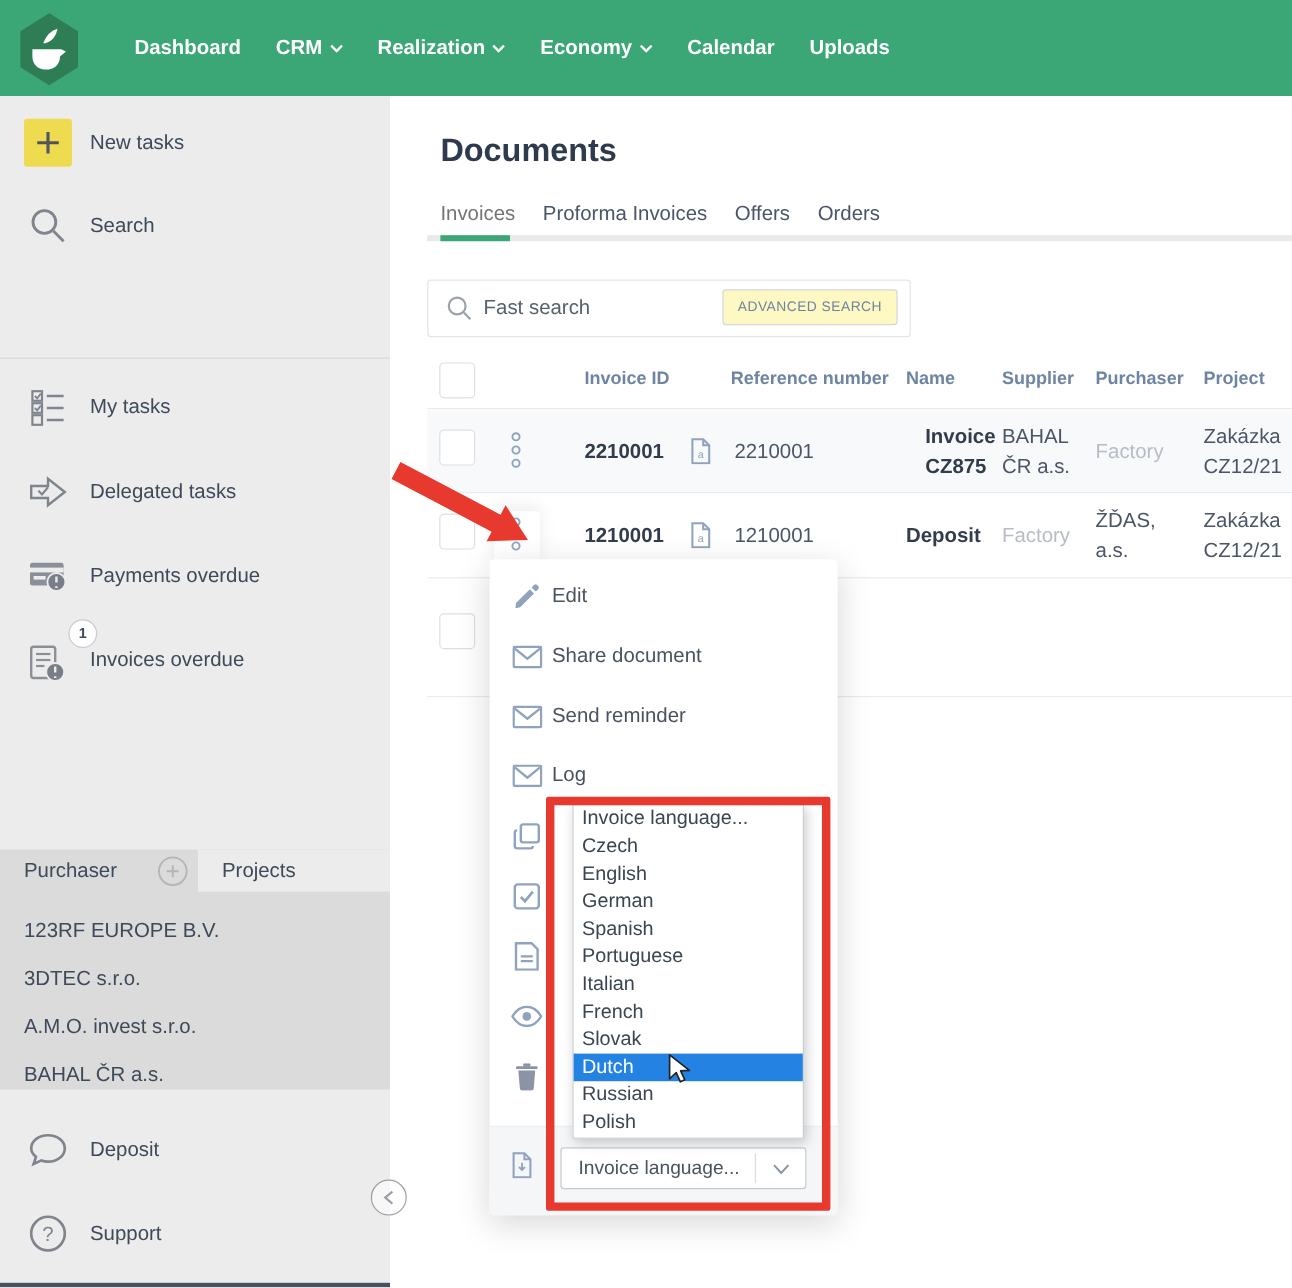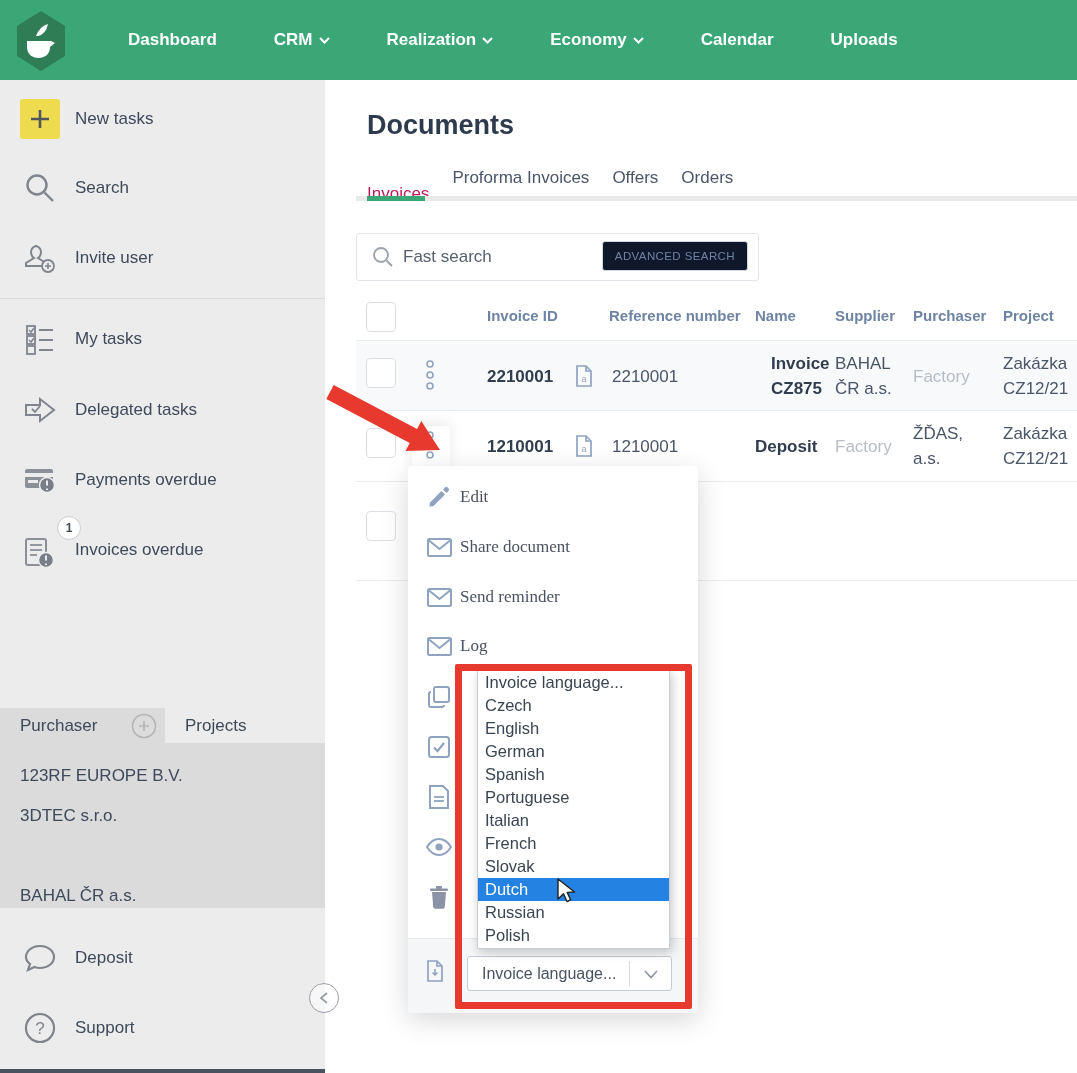--- a/index.html
+++ b/index.html
@@ -1,21 +1,21 @@
 <!DOCTYPE html>
 <html><head>
 <meta charset="utf-8">
 <style>
   html,body{margin:0;padding:0;background:#fff;}
   #app{position:relative;width:1077px;height:1073px;overflow:hidden;background:#fff;
        font-family:"Liberation Sans",sans-serif;color:#3E4959;}
   .abs{position:absolute;}
   
   .navbar{left:0;top:0;width:1077px;height:80px;background:#3BA776;}
-  .nav-items{left:128px;top:0;height:80px;display:flex;align-items:center;gap:57px;}
+  .nav-items{left:112px;top:0;height:80px;display:flex;align-items:center;gap:29px;}
   .nav-item{color:#fff;font-size:17px;font-weight:bold;display:flex;align-items:center;gap:6px;cursor:pointer;}
   .nav-caret{width:11px;height:7px;display:inline-block;}
   
   .sidebar-bg{left:0;top:80px;width:325px;height:993px;background:#ECECEC;}
   .side-item{left:0;width:325px;height:40px;display:flex;align-items:center;cursor:pointer;}
   .side-icon{position:absolute;left:23px;width:34px;height:36px;display:flex;align-items:center;justify-content:center;}
   .side-label{position:absolute;left:75px;font-size:17px;color:#3E4959;white-space:nowrap;}
   .side-divider{left:0;width:325px;height:1px;background:#D9D9D9;}
   .yellow-box{left:20px;top:99px;width:40px;height:40px;background:#EFDB50;border-radius:3px;
               display:flex;align-items:center;justify-content:center;}
@@ -26,44 +26,44 @@
   .projects-tab-bg{left:165px;top:708px;width:160px;height:35px;background:#ECECEC;}
   .panel-tab{font-size:17px;color:#3E4959;cursor:pointer;}
   .company-item{left:20px;width:290px;font-size:17px;color:#3E4959;cursor:pointer;white-space:nowrap;}
   .scroll-bar{left:0;top:1069px;width:325px;height:4px;background:#49505E;}
   .collapse-btn{left:309px;top:983px;width:28px;height:28px;border-radius:50%;border:1.5px solid #9AA0A8;
                 background:rgba(255,255,255,.6);display:flex;align-items:center;justify-content:center;cursor:pointer;}
   
   .page-title{left:367px;top:110px;font-size:27px;font-weight:bold;color:#2E3A4D;}
   .doc-tabs{left:367px;top:168px;display:flex;gap:23px;}
   .doc-tab{font-size:17px;color:#4A5568;cursor:pointer;}
-  .doc-tab.active{color:#be185d;margin-top:16px;}
+  .doc-tab.active{color:#737373;}
   .tab-track{left:356px;top:196px;width:721px;height:5px;background:#E9E9E9;}
   .tab-green{left:367px;top:196px;width:58px;height:5px;background:#3BA776;}
   .search-box{left:356px;top:233px;width:401px;height:46px;border:1px solid #E2E6EA;border-radius:3px;background:#fff;}
   .search-input{position:absolute;left:44px;top:0;width:190px;height:44px;border:0;outline:none;
                 font-family:"Liberation Sans",sans-serif;font-size:17px;color:#4A5568;background:transparent;}
   .search-input::placeholder{color:#555F6E;opacity:1;}
   .adv-btn{position:absolute;right:10px;top:7px;height:30px;padding:0 12px;border:1px solid #D2D8DD;border-radius:3px;
-           background:#0f172a;color:#6E84A3;font-size:11.5px;letter-spacing:.4px;cursor:pointer;
+           background:#fef9c3;color:#6E84A3;font-size:11.5px;letter-spacing:.4px;cursor:pointer;
            display:flex;align-items:center;font-family:"Liberation Sans",sans-serif;}
   .th{font-size:15px;font-weight:bold;color:#6E84A3;white-space:nowrap;}
   .cb{width:28px;height:28px;background:#fff;border:1px solid #DBDFE4;border-radius:4px;cursor:pointer;}
   .hr{left:356px;width:721px;height:1px;background:#E9ECEF;}
   .row1-bg{left:356px;top:342px;width:721px;height:68px;background:#F8F9FB;}
   .cell{display:flex;align-items:center;font-size:17px;color:#4A5568;line-height:25px;}
   .cell.bold{font-weight:bold;color:#313C4D;}
   .cell.muted{color:#B7BDC6;}
   .kebab{cursor:pointer;}
   
   .menu-notch{left:412px;top:426px;width:38px;height:46px;background:#fff;border-radius:4px 4px 0 0;
               box-shadow:0 -4px 14px rgba(0,0,0,.08);}
   .menu-card{left:408px;top:466px;width:290px;height:546px;background:#fff;border-radius:4px;
              box-shadow:0 8px 28px rgba(0,0,0,.16);}
-  .menu-item{left:408px;width:290px;height:50px;display:flex;align-items:center;cursor:pointer;font-family:Liberation Serif, serif;}
+  .menu-item{left:408px;width:290px;height:50px;display:flex;align-items:center;cursor:pointer;}
   .menu-ico{position:absolute;left:18px;width:26px;height:24px;display:flex;align-items:center;justify-content:center;}
   .menu-label{position:absolute;left:52px;font-size:17px;color:#4A5260;white-space:nowrap;}
   .menu-footer{left:408px;top:938px;width:290px;height:74px;background:#F5F6F8;border-top:1px solid #E6E9ED;
                border-radius:0 0 4px 4px;}
   .lang-select{left:467px;top:956px;width:203px;height:33px;background:#fff;border:1px solid #C6CCD3;border-radius:3px;
                display:flex;align-items:center;cursor:pointer;}
   .lang-select .val{padding-left:14px;font-size:16px;color:#4A5260;}
   .lang-select .sep{position:absolute;right:41px;top:4px;bottom:4px;width:1px;background:#D7DBE0;}
   
   .dropdown{left:477px;top:670px;width:191px;height:277px;background:#fff;border:1px solid #C9CED5;
@@ -135,30 +135,20 @@
   <div class="abs side-item" style="top:168px;">
     <span class="side-icon">
       <svg width="32" height="32" viewBox="0 0 32 32">
           <circle cx="13" cy="13" r="9.5" fill="none" stroke="#7F848D" stroke-width="2.4"></circle>
           <line x1="20.5" y1="20.5" x2="29" y2="29" stroke="#7F848D" stroke-width="2.4"></line>
         </svg>
     </span>
     <span class="side-label">Search</span>
   </div>
 
-  <div class="abs side-item" style="top:238px;">
-    <span class="side-icon">
-      <svg width="34" height="34" viewBox="0 0 34 34">
-          <path d="M12 5 a6 6 0 0 1 6 6 c0,3 -1.5,5 -3,6 l8,5 v3 H3 v-3 l8,-5 c-1.5,-1 -3,-3 -3,-6 a6 6 0 0 1 6,-6 z" fill="none" stroke="#7F848D" stroke-width="2"></path>
-          <circle cx="25" cy="25" r="6" fill="#ECECEC" stroke="#7F848D" stroke-width="1.8"></circle>
-          <path d="M25 22 v6 M22 25 h6" stroke="#7F848D" stroke-width="1.6"></path>
-        </svg>
-    </span>
-    <span class="side-label">Invite user</span>
-  </div>
 
   <div class="abs side-divider" style="top:298px;"></div>
 
   <div class="abs side-item" style="top:319px;">
     <span class="side-icon">
       <svg width="32" height="32" viewBox="0 0 32 32">
           <rect x="3" y="3" width="8" height="8" fill="none" stroke="#7F848D" stroke-width="1.8"></rect>
           <path d="M5 7 l2 2 3-4" fill="none" stroke="#7F848D" stroke-width="1.5"></path>
           <line x1="15" y1="7" x2="29" y2="7" stroke="#7F848D" stroke-width="2"></line>
           <rect x="3" y="13" width="8" height="8" fill="none" stroke="#7F848D" stroke-width="1.8"></rect>
@@ -216,20 +206,21 @@
   <div class="abs" style="left:131px;top:713px;">
     <svg width="26" height="26" viewBox="0 0 26 26">
         <circle cx="13" cy="13" r="11.5" fill="none" stroke="#B5B5B5" stroke-width="1.6"></circle>
         <path d="M13 8 v10 M8 13 h10" stroke="#B5B5B5" stroke-width="1.6"></path>
       </svg>
   </div>
   <div class="abs panel-tab" style="left:185px;top:716px;">Projects</div>
 
   <div class="abs company-item" style="top:766px;">123RF EUROPE B.V.</div>
   <div class="abs company-item" style="top:806px;">3DTEC s.r.o.</div>
+  <div class="abs company-item" style="top:846px;">A.M.O. invest s.r.o.</div>
   <div class="abs company-item" style="top:886px;">BAHAL ČR a.s.</div>
 
   <div class="abs side-item" style="top:938px;">
     <span class="side-icon">
       <svg width="34" height="32" viewBox="0 0 34 32">
           <path d="M17 4 c8,0 14,5 14,11 s-6,11 -14,11 c-2,0 -4,-.4 -5.5,-1 L5 28 l2,-6 C4.5,20 3,17.7 3,15 3,9 9,4 17,4 z" fill="none" stroke="#7F848D" stroke-width="2.2"></path>
         </svg>
     </span>
     <span class="side-label">Deposit</span>
   </div>

